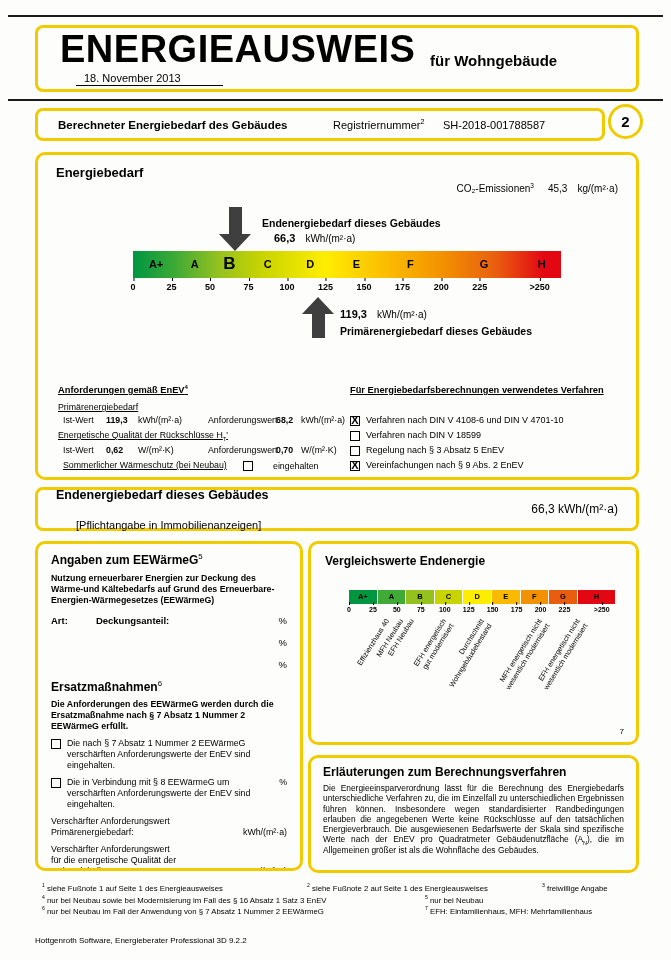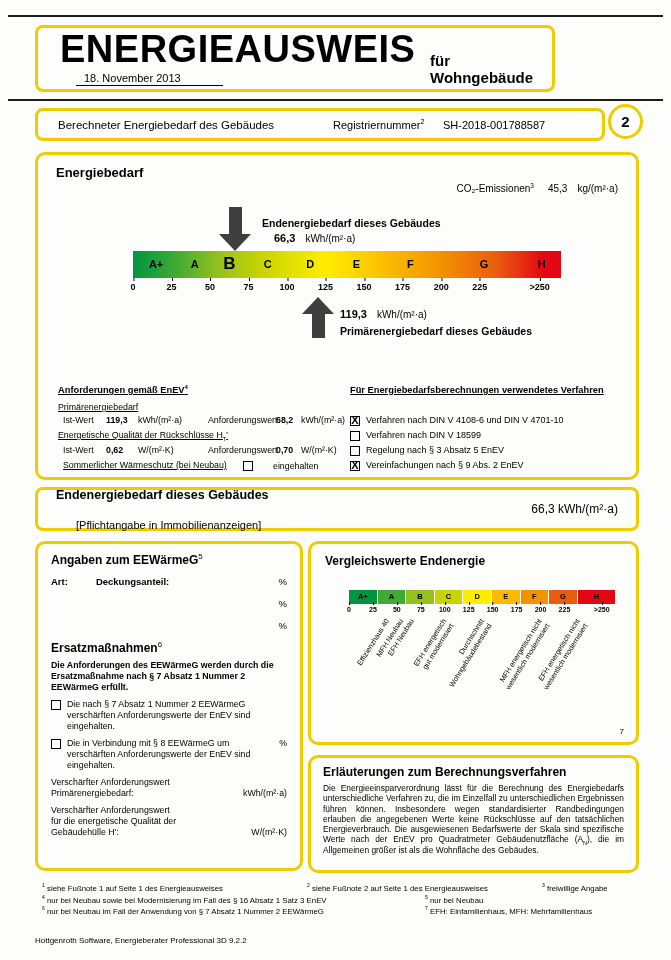--- a/index.html
+++ b/index.html
@@ -10,29 +10,29 @@
   sup { font-size:0.65em; vertical-align:super; line-height:0; }
   sub { font-size:0.65em; vertical-align:sub; line-height:0; }
 
   .rule { position:absolute; left:8px; right:8px; height:2px; background:#1c1c1c; }
   .rule-top { top:15px; }
   .rule-2 { top:99px; }
 
   .box { position:absolute; border:3px solid #EFCB00; border-radius:10px; box-sizing:border-box; background:transparent; }
 
   
-  .header-box { left:35px; top:25px; width:520px; height:67px; border-radius:8px; }
+  .header-box { left:35px; top:25px; width:604px; height:67px; border-radius:8px; }
   .hd-title { position:absolute; left:22px; top:0px; font-size:38px; font-weight:bold; letter-spacing:0.5px; }
   .hd-type  { position:absolute; left:392px; top:24px; font-size:15px; font-weight:bold; }
   .hd-law   { position:absolute; left:24px; top:44px; font-size:11px; display:flex; align-items:flex-end; }
   .hd-date  { margin-left:14px; border-bottom:1.3px solid #000; padding:0 42px 1px 8px; }
 
   
   .meta-bar { left:35px; top:108px; width:570px; height:33px; border-radius:8px; font-size:11px; }
-  .m-left { position:absolute; left:20px;  top:50%; transform:translateY(-50%); font-weight:normal; font-size:11.5px; }
+  .m-left { position:absolute; left:20px;  top:50%; transform:translateY(-50%); font-weight:bold; font-size:11.5px; }
   .m-reg  { position:absolute; left:263px; top:50%; transform:translateY(-50%);padding-left:32px; }
   .m-num  { position:absolute; left:405px; top:50%; transform:translateY(-50%); }
   .page-badge { position:absolute; left:608px; top:104px; width:35px; height:35px; border:3px solid #EFCB00;
                 border-radius:50%; box-sizing:border-box; display:flex; align-items:center; justify-content:center;
                 font-size:15px; font-weight:bold; background:#fff; }
 
   
   .eb-box { left:35px; top:152px; width:604px; height:328px; }
   .eb-title { position:absolute; left:18px; top:10px; font-size:13px; font-weight:bold; }
   .co2 { position:absolute; right:18px; top:28px; font-size:10px; }
@@ -267,20 +267,21 @@
   <div class="box banner">
     <div>
       <div class="banner-title">Endenergiebedarf dieses Gebäudes</div>
       <div class="banner-sub">[Pflichtangabe in Immobilienanzeigen]</div>
     </div>
     <div class="banner-value">66,3 kWh/(m²·a)</div>
   </div>
 
   <div class="box ee-box">
     <div class="ee-title"><span class="b">Angaben zum EEWärmeG</span><sup>5</sup></div>
+    <div class="ee-intro">Nutzung erneuerbarer Energien zur Deckung des Wärme-und Kältebedarfs auf Grund des Erneuerbare-Energien-Wärmegesetzes (EEWärmeG)</div>
     <div class="ee-row1">
       <span class="b">Art:</span>
       <span class="b deck">Deckungsanteil:</span>
       <span>%</span>
     </div>
     <div class="ee-rowp"><span>%</span></div>
     <div class="ee-rowp"><span>%</span></div>
     <div class="ee-title2"><span class="b">Ersatzmaßnahmen</span><sup>6</sup></div>
     <div class="ee-intro2">Die Anforderungen des EEWärmeG werden durch die Ersatzmaßnahme nach § 7 Absatz 1 Nummer 2 EEWärmeG erfüllt.</div>
     <div class="ee-chk">

